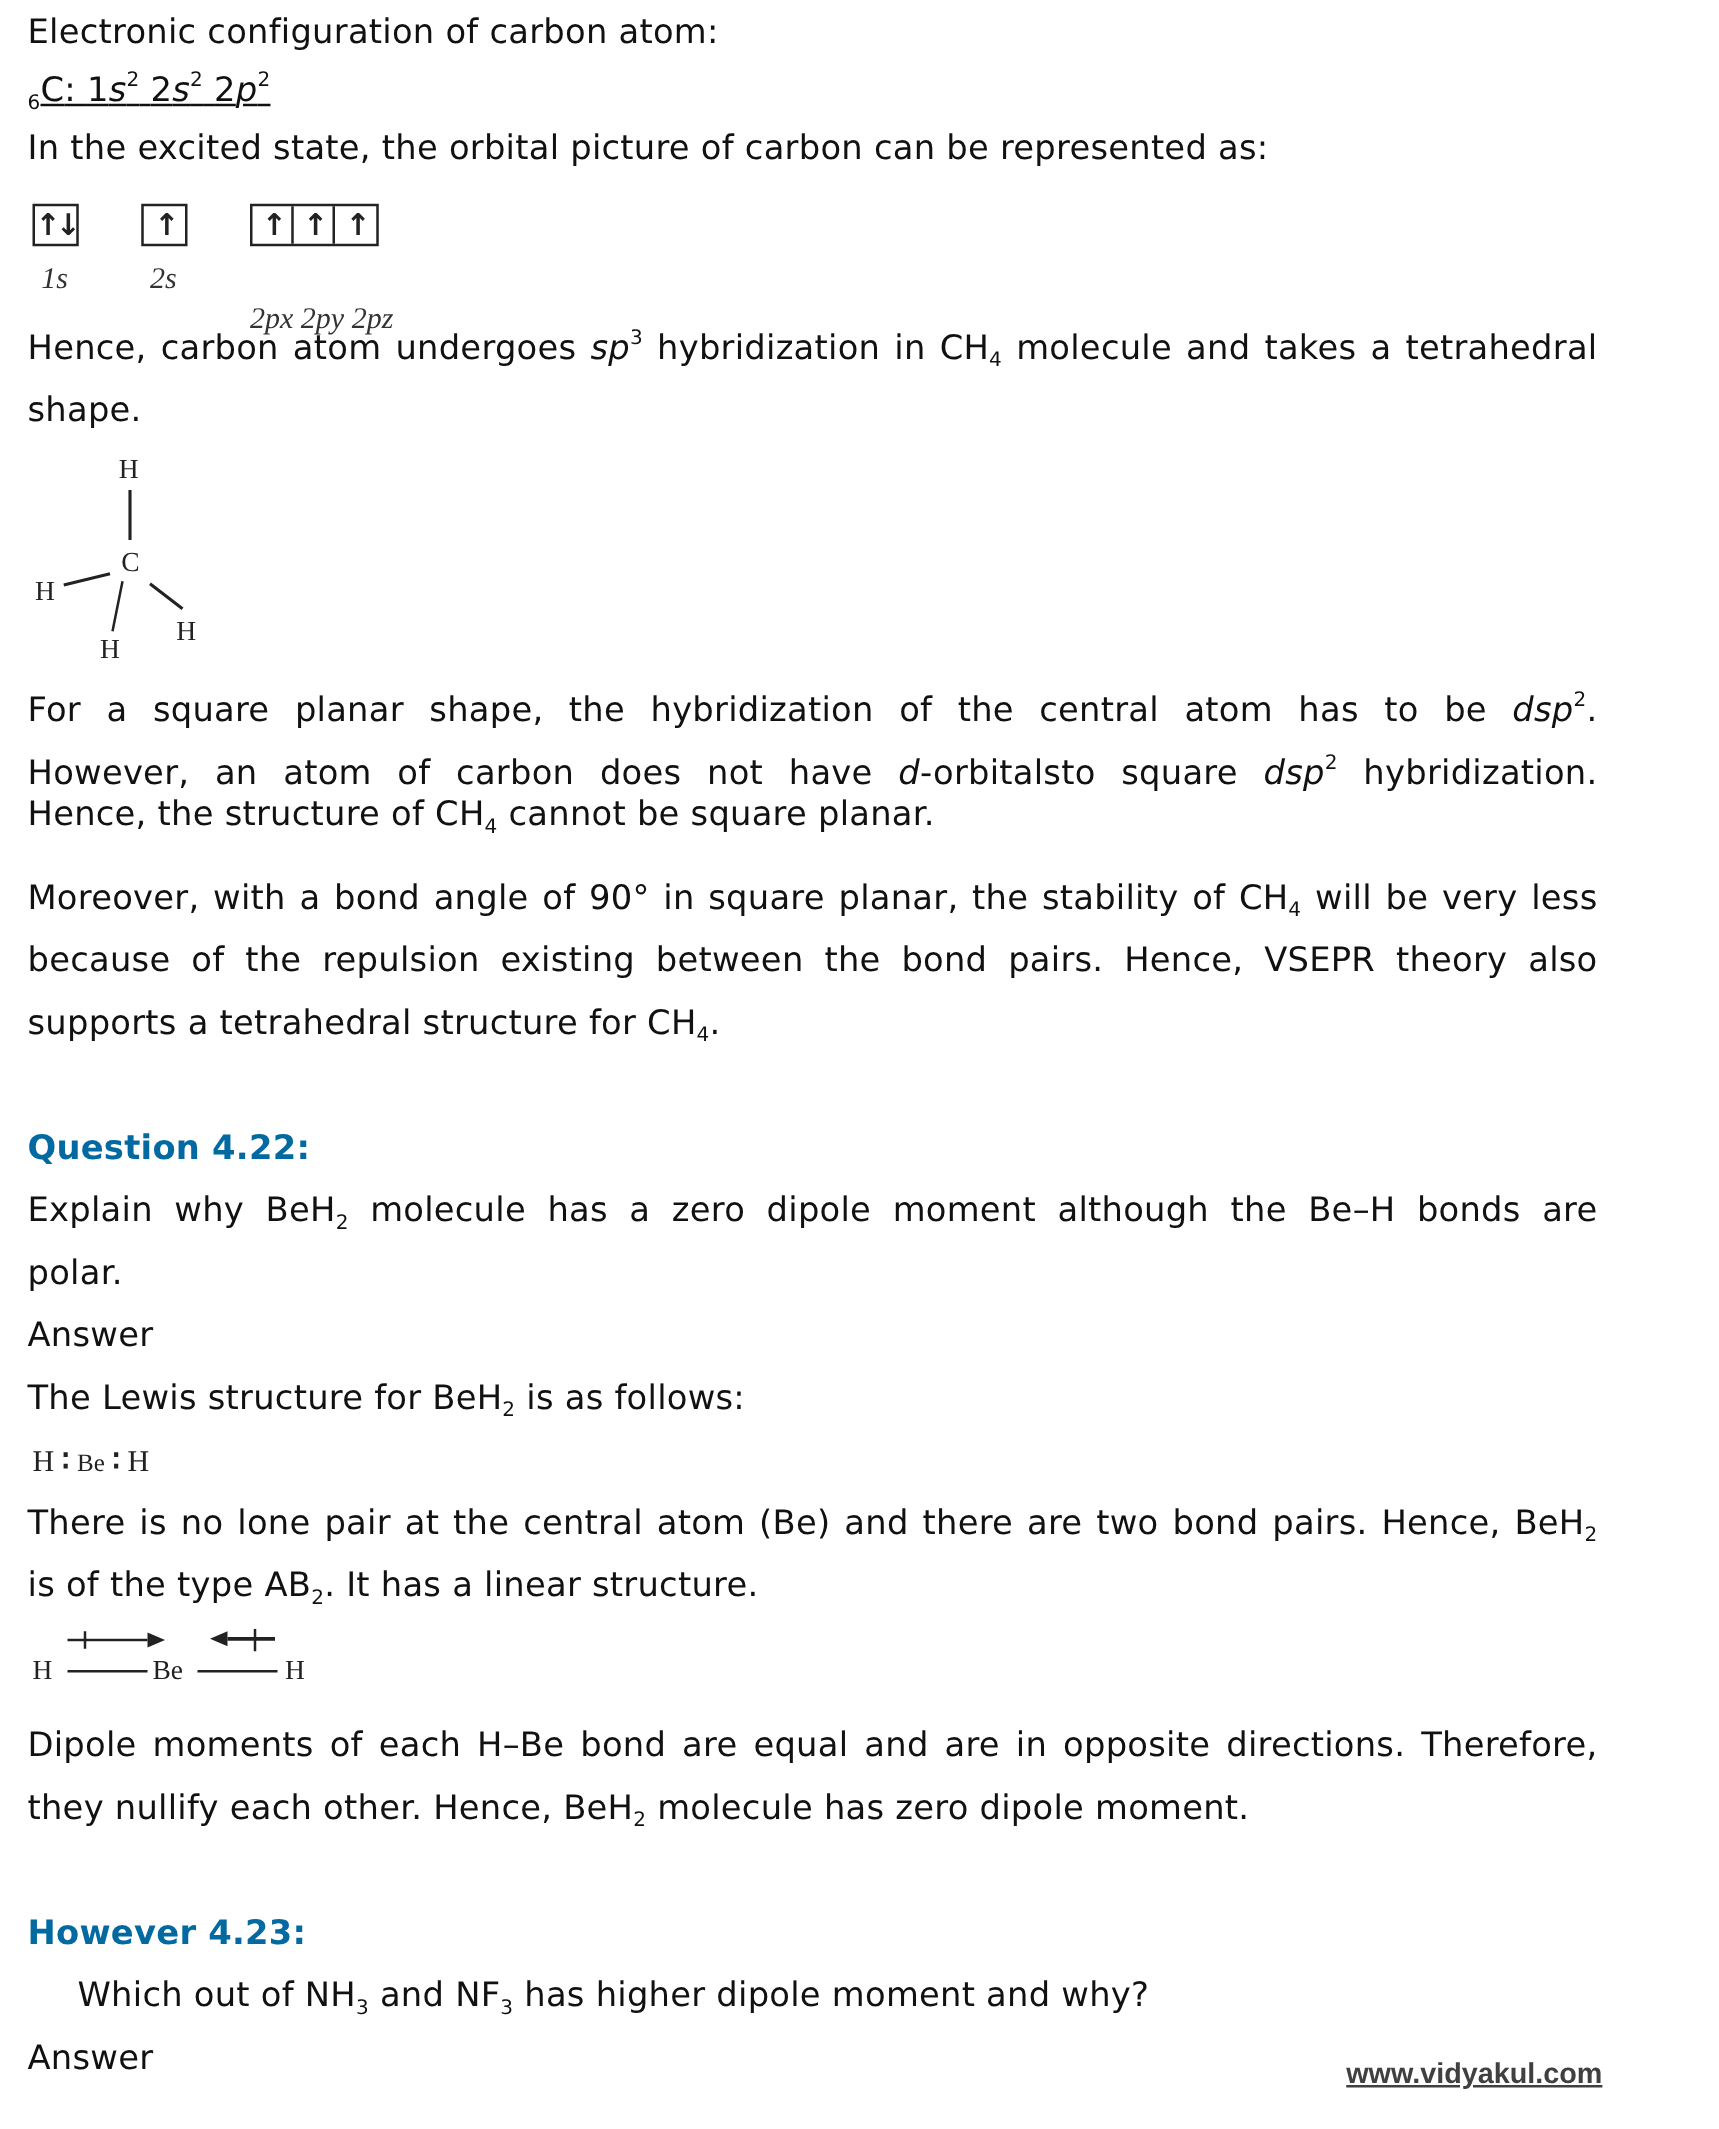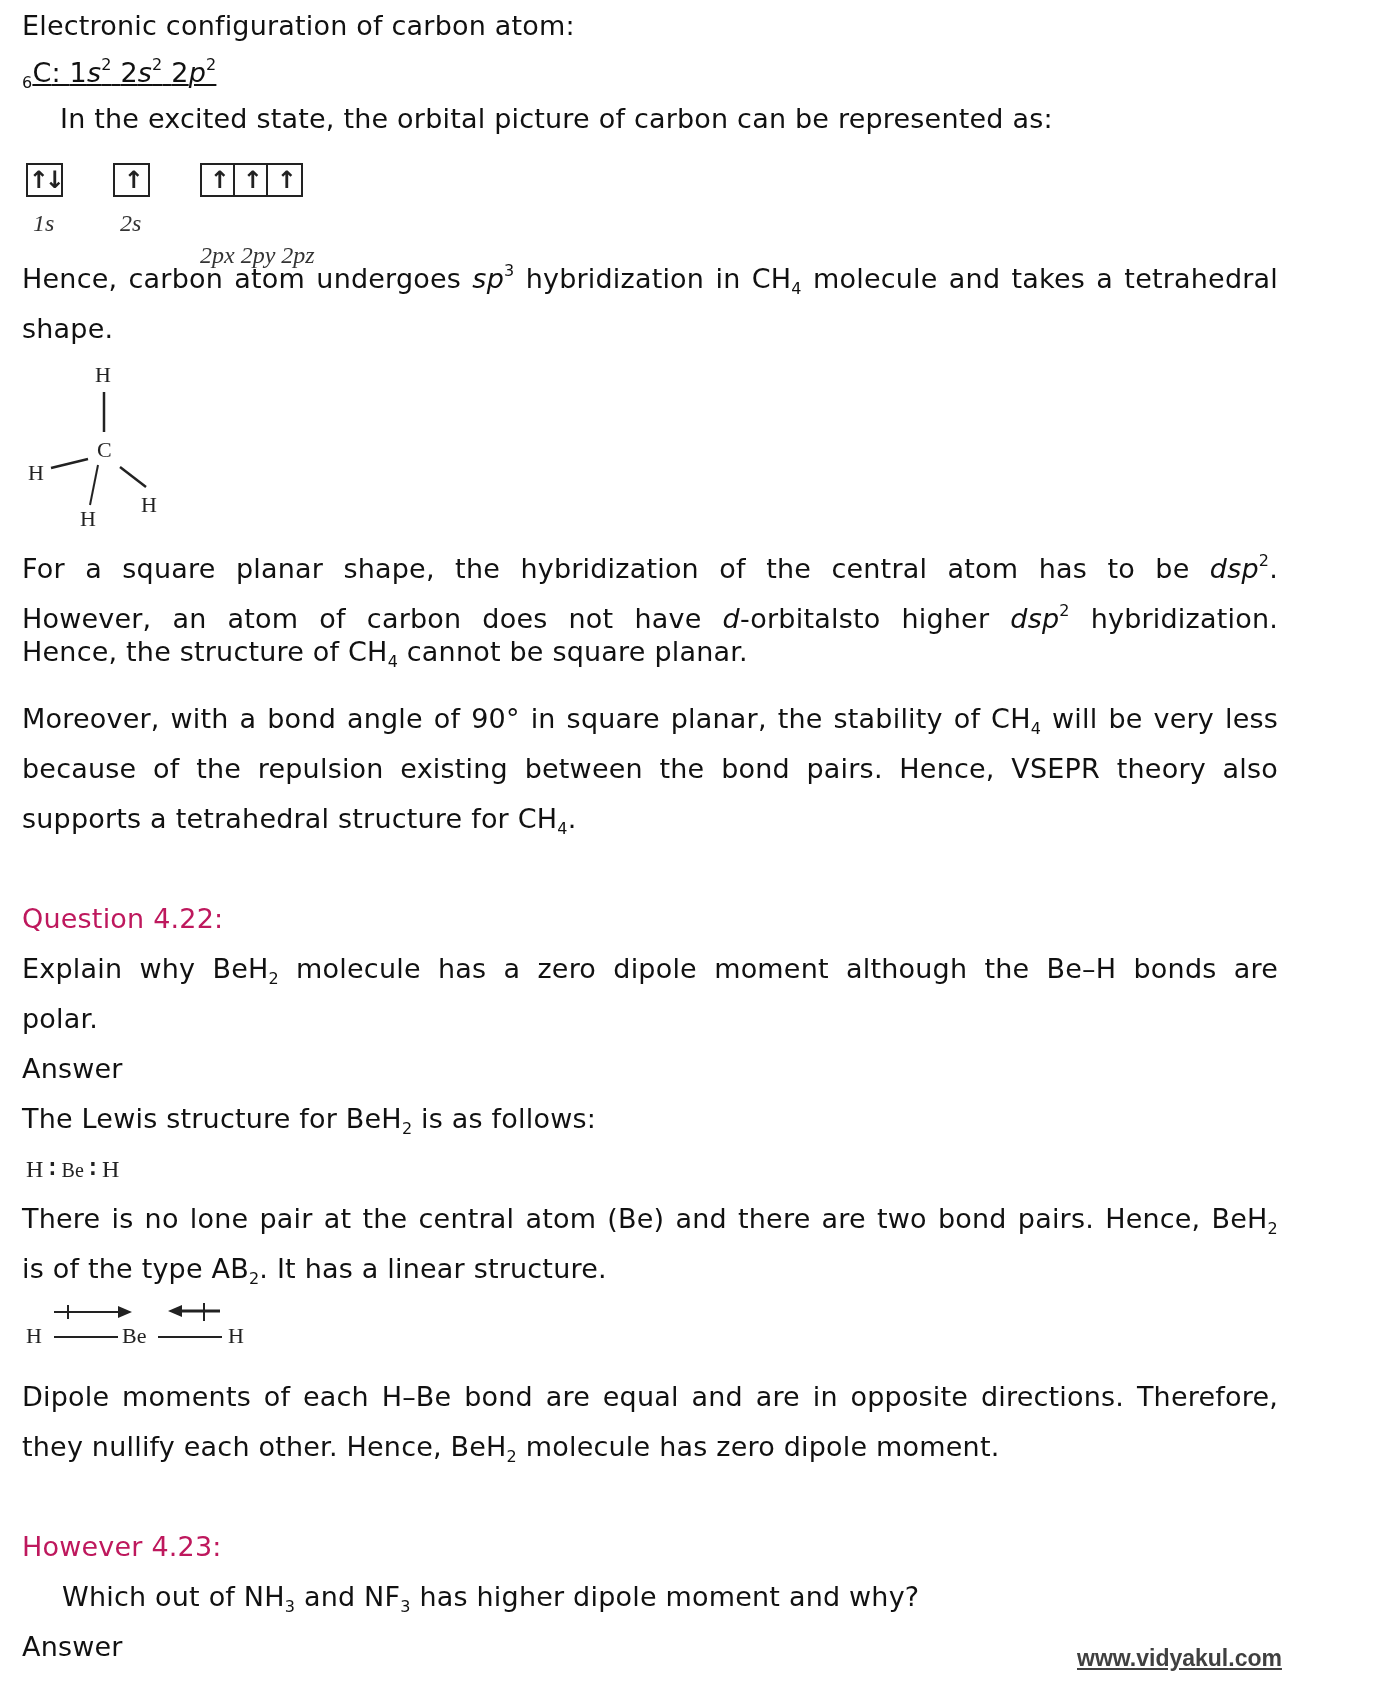--- a/index.html
+++ b/index.html
@@ -5,21 +5,21 @@
   html, body { margin: 0; padding: 0; background: #ffffff; }
   body {
     width: 1375px; height: 1703px; position: relative; overflow: hidden;
     font-family: "DejaVu Sans", sans-serif; color: #111111;
   }
   .line {
     position: absolute; left: 22px; font-size: 27px; line-height: 34px;
     white-space: nowrap; letter-spacing: 0.2px;
   }
   .just { width: 1256px; text-align: justify; text-align-last: justify; white-space: normal; }
-  .q-title { color: #be185d; font-weight: normal; }
+  .q-title { color: #0369a1; font-weight: bold; }
   sup { font-size: 16px; vertical-align: 12px; line-height: 0; }
   sub { font-size: 16px; vertical-align: -6px; line-height: 0; }
   i { font-style: italic; }
   .orb-box {
     position: absolute; top: 163px; height: 34px; border: 2px solid #222;
     display: flex; box-sizing: border-box; background: #fff;
   }
   .orb-cell {
     width: 33px; height: 100%; border-right: 2px solid #222; box-sizing: border-box;
     display: flex; align-items: center; justify-content: center;
@@ -40,21 +40,21 @@
 <body>
 
 <div class="line" style="top:9px;">
   <span>Electronic configuration of carbon atom:</span>
 </div>
 <div class="line" style="top:56px;text-decoration:underline;">
   <sub>6</sub><span>C</span><span>: </span><span>1</span><i>s</i><sup>2</sup>
   <span>2</span><i>s</i><sup>2</sup>
   <span>2</span><i>p</i><sup>2</sup>
 </div>
-<div class="line" style="top:102px;margin-left:38px;">
+<div class="line" style="top:102px;">
   <span>In the excited state, the orbital picture of carbon can be represented as:</span>
 </div>
 
 <div>
   <div class="orb-box" style="left:26px;">
     <div class="orb-cell">↑↓</div>
   </div>
   <div class="orb-box" style="left:113px;">
     <div class="orb-cell">↑</div>
   </div>
@@ -86,21 +86,21 @@
   <span class="diagram-text" style="left:97px;top:437px;">C</span>
   <span class="diagram-text" style="left:28px;top:460px;">H</span>
   <span class="diagram-text" style="left:80px;top:506px;">H</span>
   <span class="diagram-text" style="left:141px;top:492px;">H</span>
 </div>
 
 <div class="line just" style="top:552px;">
   <span>For a square planar shape, the hybridization of the central atom has to be </span><i>dsp</i><sup>2</sup><span>.</span>
 </div>
 <div class="line just" style="top:602px;">
-  <span>However, an atom of carbon does not have </span><i>d</i><span>-orbitalsto higher </span><i>dsp</i><sup>2</sup><span> hybridization.</span>
+  <span>However, an atom of carbon does not have </span><i>d</i><span>-orbitalsto square </span><i>dsp</i><sup>2</sup><span> hybridization.</span>
 </div>
 <div class="line" style="top:635px;">
   <span>Hence, the structure of CH</span><sub>4</sub><span> cannot be square planar.</span>
 </div>
 <div class="line just" style="top:702px;">
   <span>Moreover, with a bond angle of 90° in square planar, the stability of CH</span><sub>4</sub><span> will be very less</span>
 </div>
 <div class="line just" style="top:752px;">
   <span>because of the repulsion existing between the bond pairs. Hence, VSEPR theory also</span>
 </div>

